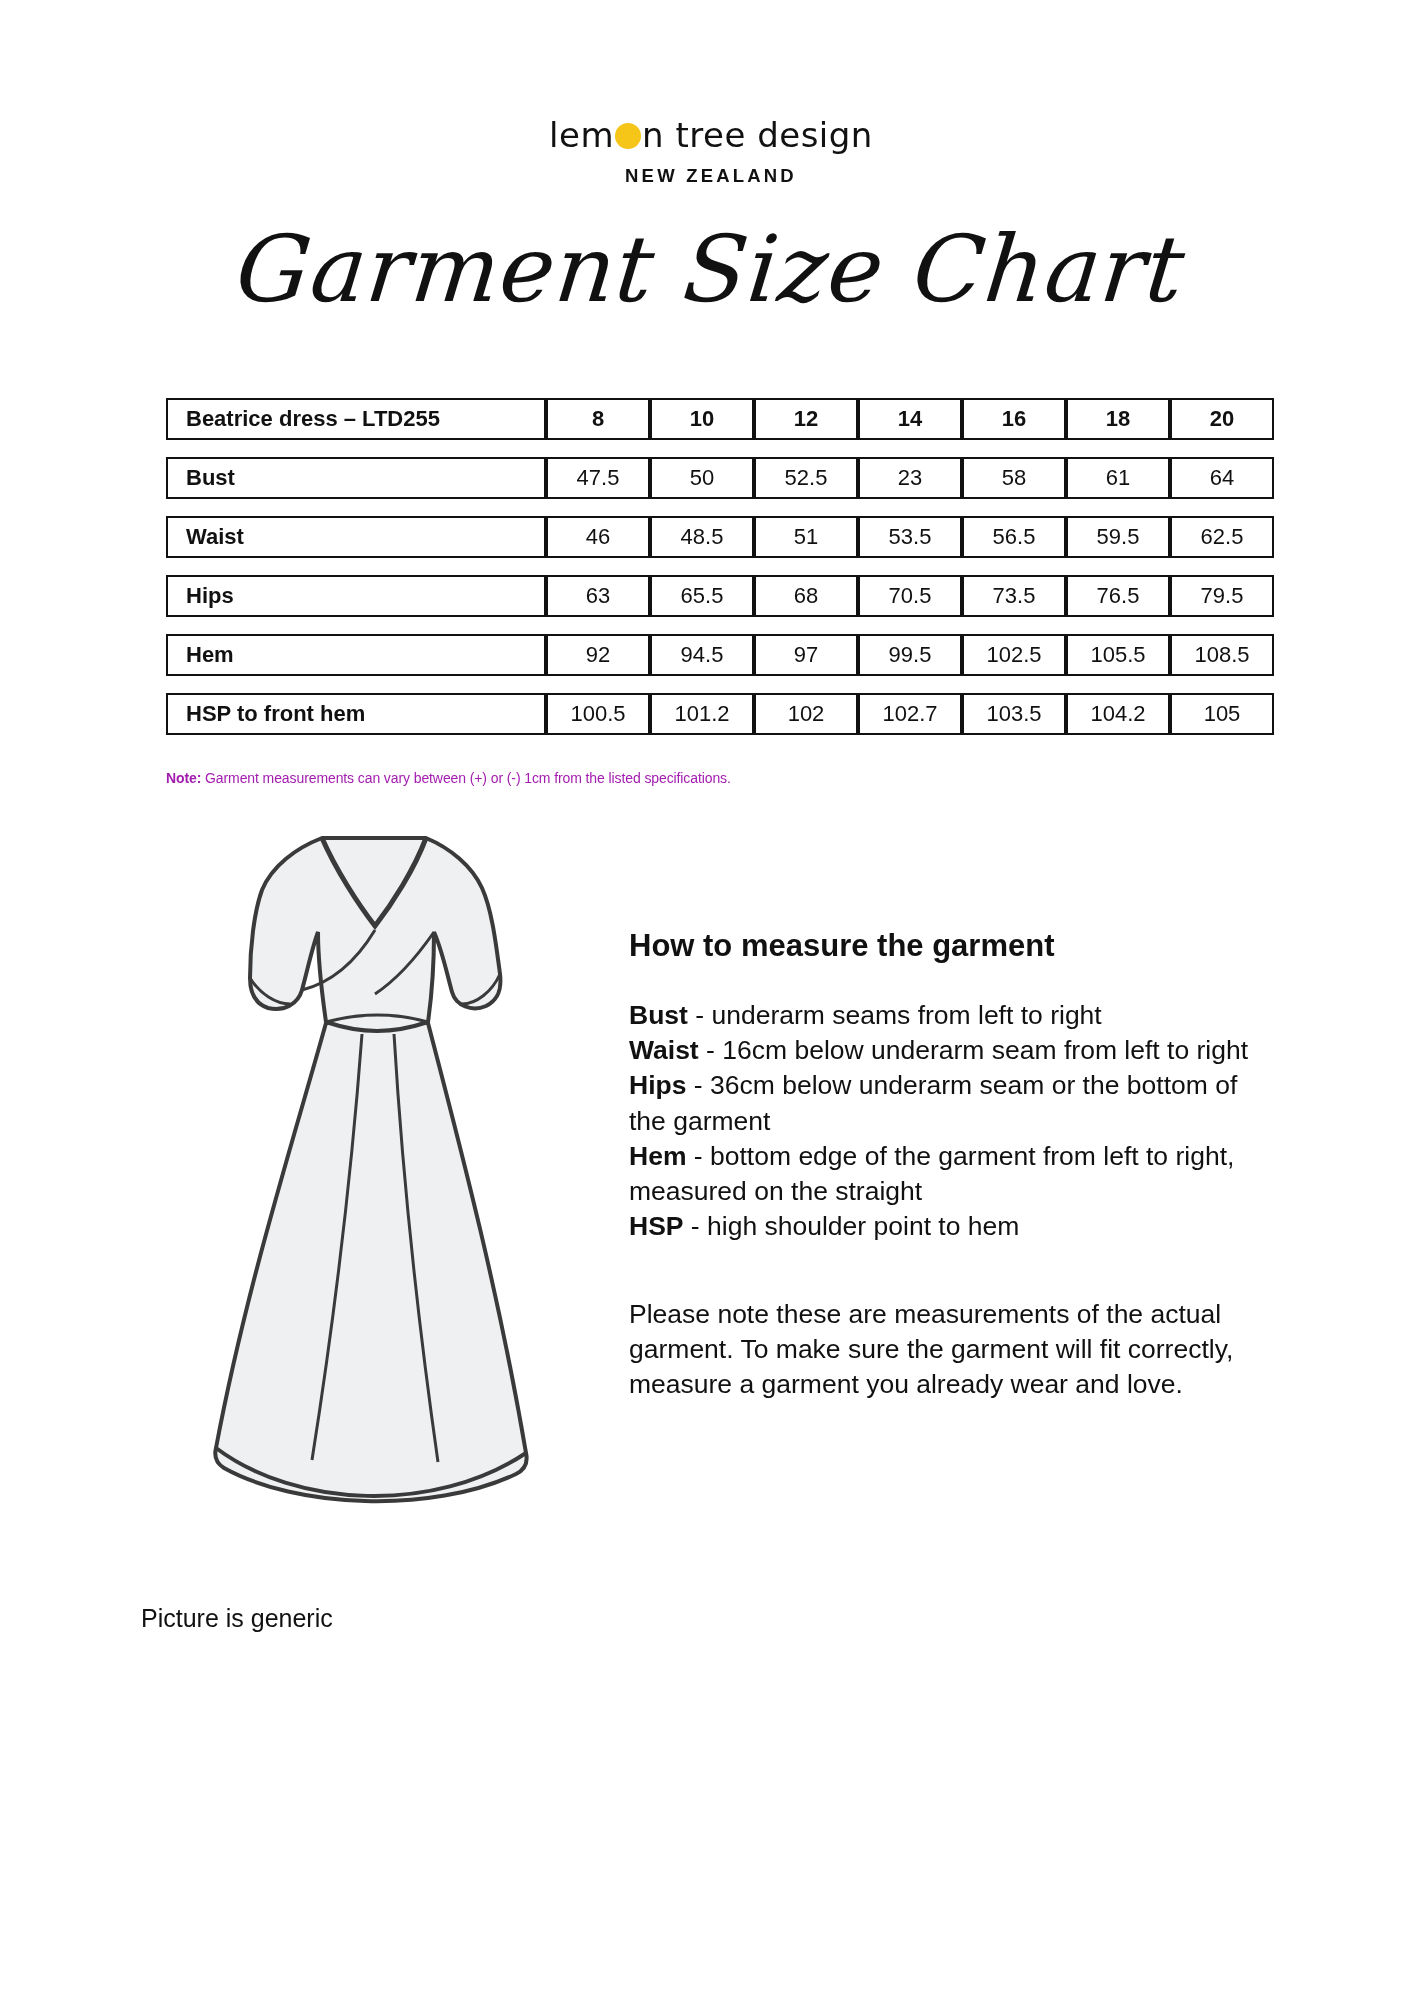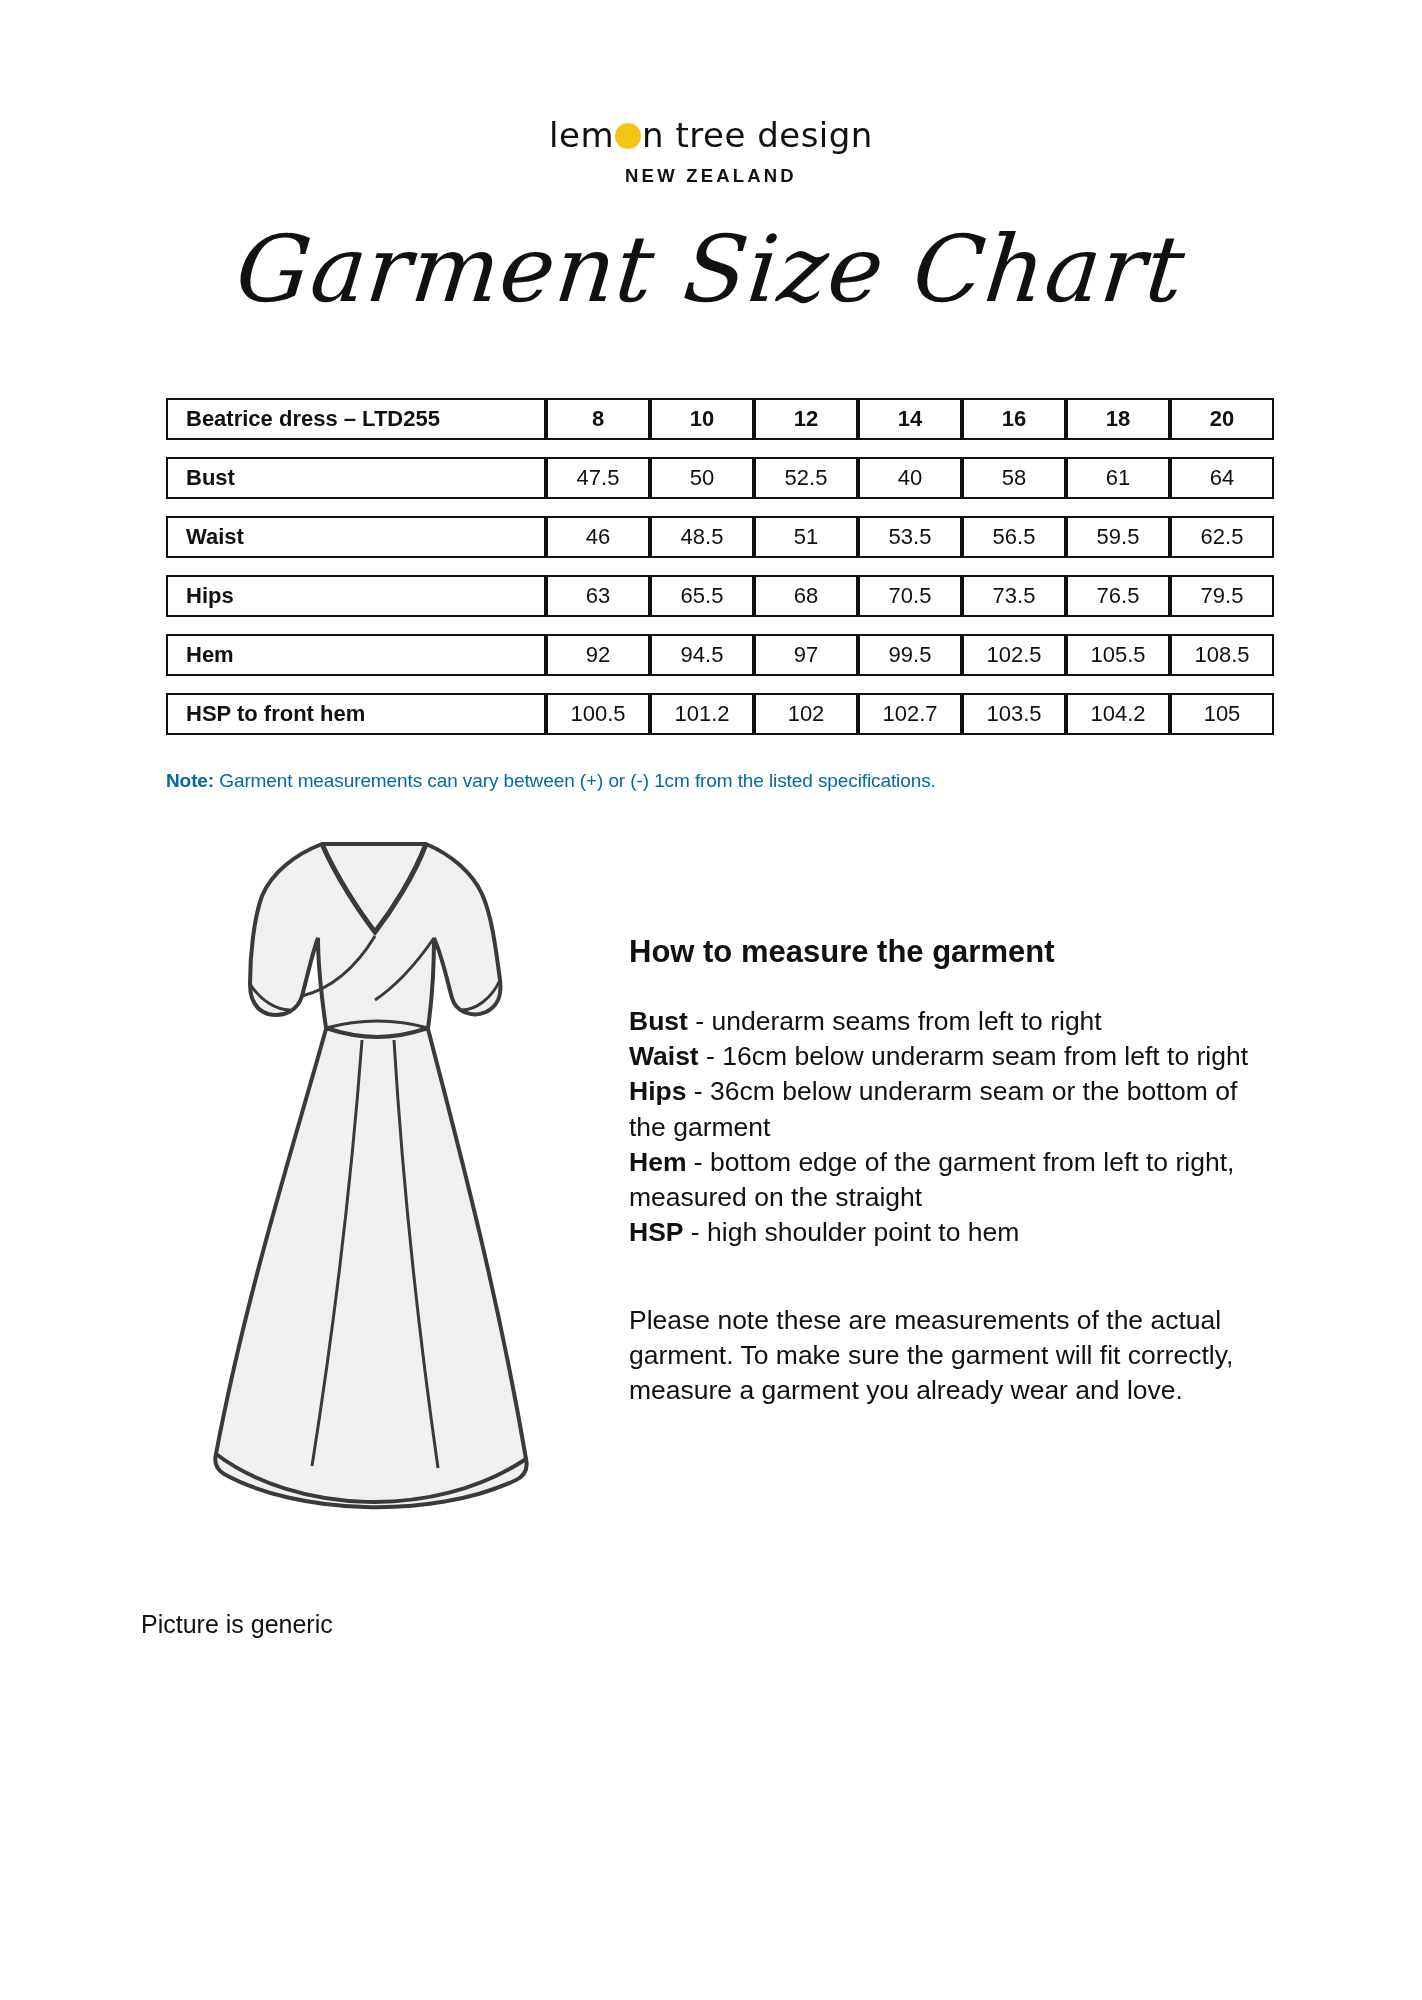--- a/index.html
+++ b/index.html
@@ -106,22 +106,22 @@
   }
   table.size-chart tr.data td.label {
     font-weight: 700;
   }
   col.sizecol { width: 104px; }
 
   
   .note {
     width: 1090px;
     margin: 18px auto 0 auto;
-    font-size: 19px;
-    color: #0369a1;
+    font-size: 14px;
+    color: #a21caf;
     letter-spacing: -0.1px;
   }
   .note b { font-weight: 700; }
 
   
   .lower {
     display: flex;
     width: 1140px;
     margin: 22px auto 0 auto;
     align-items: flex-start;
@@ -202,21 +202,21 @@
           <td>16</td>
           <td>18</td>
           <td>20</td>
         </tr>
 
         <tr class="data">
           <td class="label">Bust</td>
           <td>47.5</td>
           <td>50</td>
           <td>52.5</td>
-          <td>40</td>
+          <td>23</td>
           <td>58</td>
           <td>61</td>
           <td>64</td>
         </tr>
 
         <tr class="data">
           <td class="label">Waist</td>
           <td>46</td>
           <td>48.5</td>
           <td>51</td>

